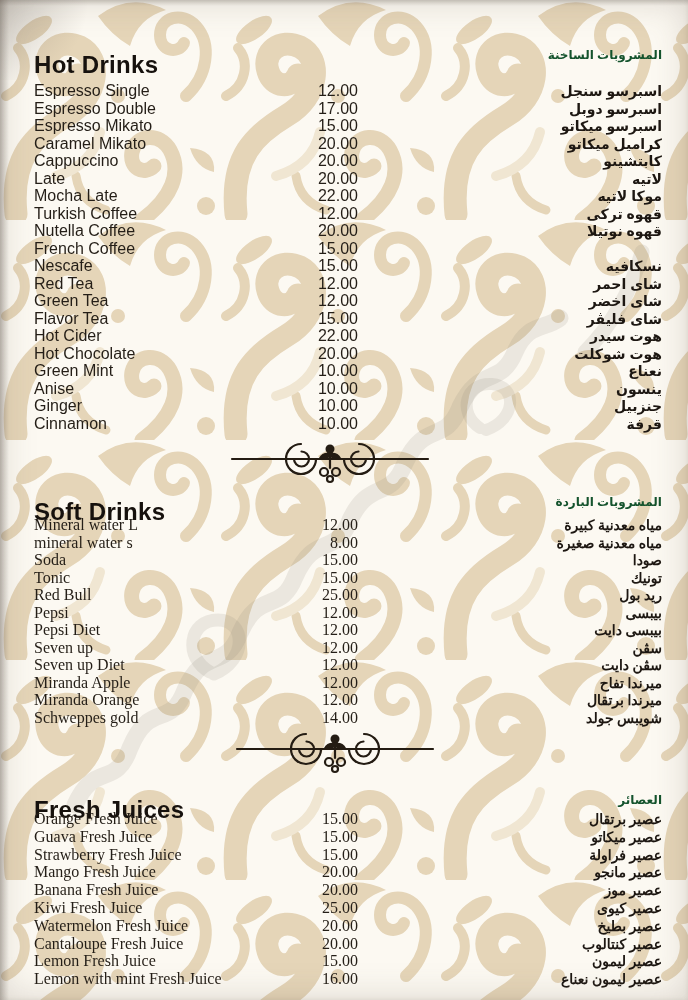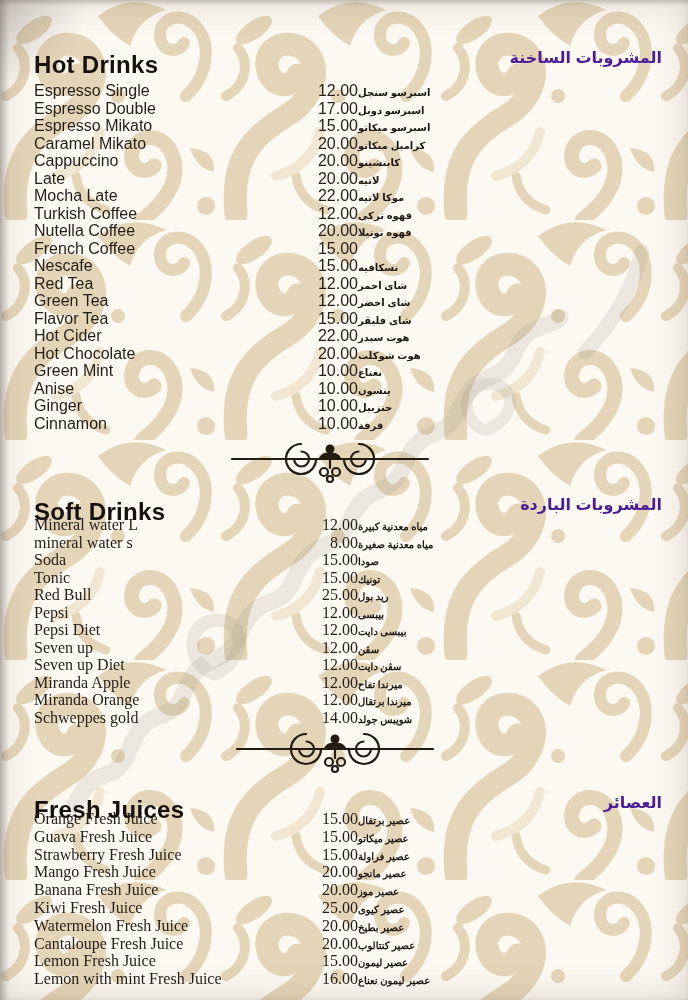--- a/index.html
+++ b/index.html
@@ -16,26 +16,26 @@
   .edge-top{position:absolute;left:0;top:0;right:0;height:6px;
     background:linear-gradient(to bottom,rgba(108,101,94,.25),rgba(108,101,94,0));pointer-events:none;}
   .corner-tl{position:absolute;left:0;top:0;width:110px;height:80px;
     background:radial-gradient(circle at 0 0,rgba(104,96,88,.30),rgba(104,96,88,0) 65%);pointer-events:none;}
   .vignette{position:absolute;inset:0;pointer-events:none;
     box-shadow:inset 0 0 36px rgba(96,84,70,.22), inset 0 0 5px rgba(96,84,70,.14);}
   main{position:absolute;inset:0;padding:0 26px 0 34px;box-sizing:border-box;}
   .menu-section{display:block;}
   .sec-header{display:flex;justify-content:space-between;align-items:flex-start;height:30px;line-height:30px;}
   .h-en{font-size:24px;font-weight:bold;color:#16110d;letter-spacing:.3px;}
-  .h-ar{font-size:16px;font-weight:bold;color:#4c1d95;direction:rtl;margin-left:33px;}
+  .h-ar{font-size:12px;font-weight:bold;color:#14532d;direction:rtl;margin-left:33px;}
   .rows{display:block;}
   .row{display:flex;align-items:baseline;}
   .c-en{width:250px;font-size:16px;color:#241e17;white-space:nowrap;}
   .c-price{width:74px;text-align:right;font-size:16px;color:#241e17;}
-  .c-ar{flex:1;text-align:left;direction:rtl;font-weight:bold;font-size:10px;color:#1d1712;white-space:nowrap;}
+  .c-ar{flex:1;text-align:right;direction:rtl;font-weight:bold;font-size:14px;color:#1d1712;white-space:nowrap;}
   .sec-1 .sec-header{margin-top:30px;}
   .sec-1 .rows{margin-top:22px;}
   .sec-1 .row{height:17.5px;line-height:17.5px;}
   .sec-2 .sec-header{margin-top:45px;}
   .sec-2 .rows{margin-top:9px;}
   .sec-2 .row{height:17.5px;line-height:17.5px;font-family:Liberation Serif, serif;}
   .sec-3 .sec-header{margin-top:49px;}
   .sec-3 .rows{margin-top:5px;}
   .sec-3 .row{height:17.8px;line-height:17.8px;font-family:Liberation Serif, serif;}
   .divider{position:absolute;width:200px;height:46px;pointer-events:none;}

